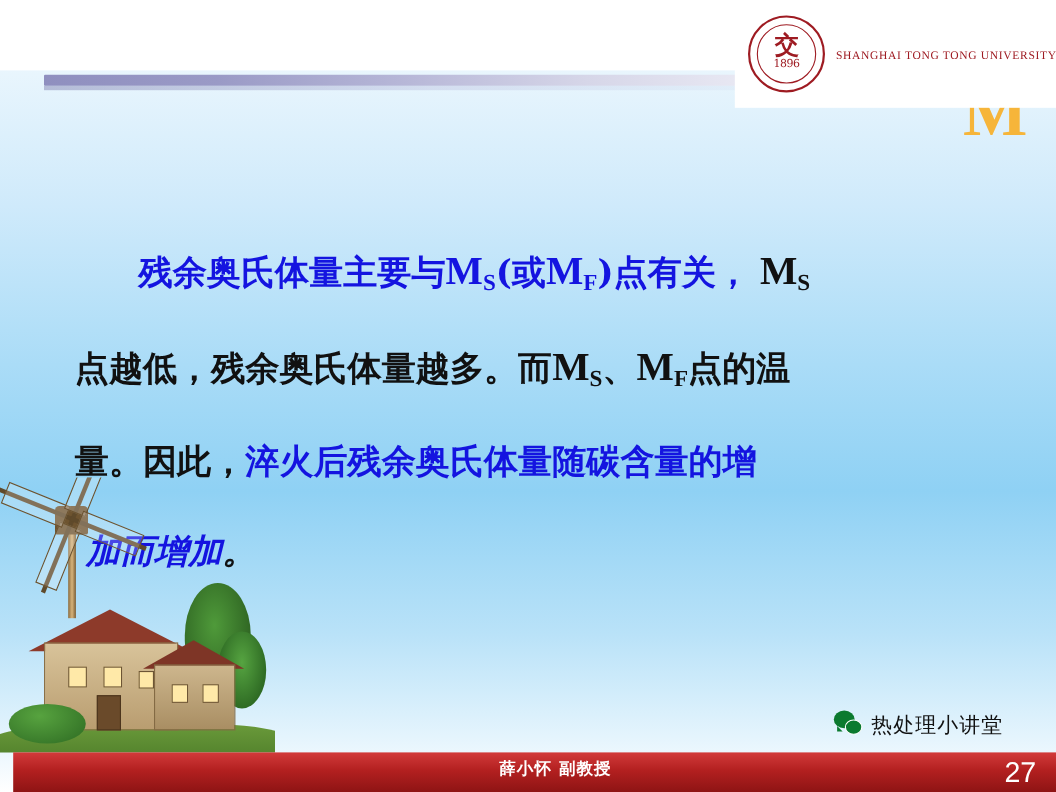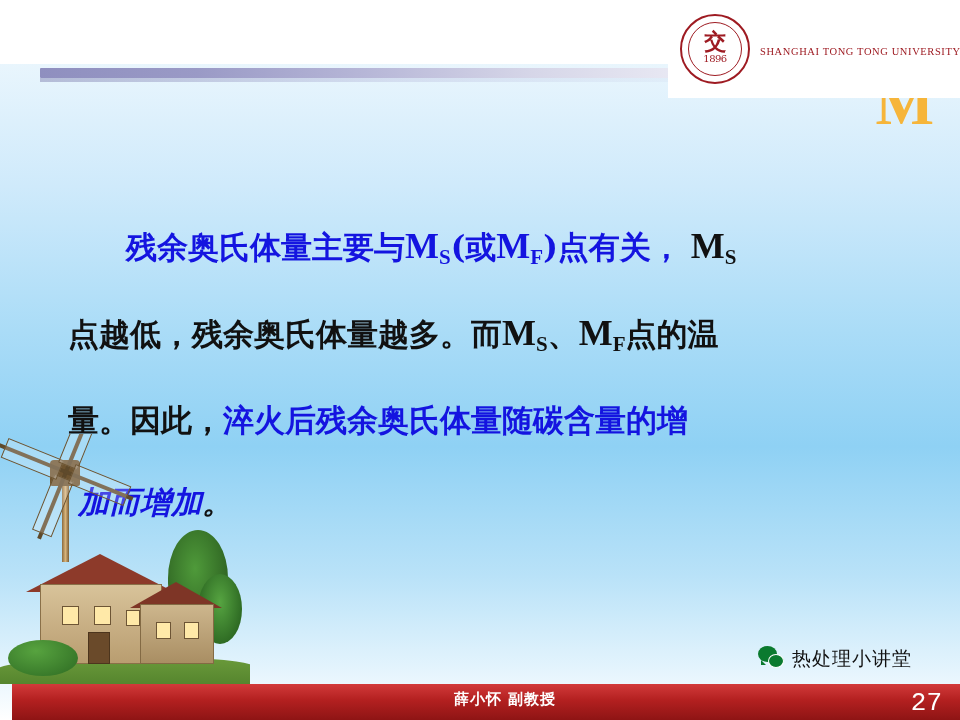--- a/index.html
+++ b/index.html
@@ -322,21 +322,21 @@
     font-family: "DejaVu Serif", serif;
     letter-spacing: 1px;
     white-space: nowrap;
   }
   .page-num {
     position: absolute;
     right: 18px;
     bottom: 2px;
     color: #ffffff;
     font-size: 26px;
-    font-family: Liberation Mono, monospace;
+    font-family: Liberation Sans, sans-serif;
   }
 </style>
 </head>
 <body>
 
 <div class="slide">
 
   <div class="top-white"></div>
   <div class="deco-m">M</div>
   <div class="ribbon"></div>

